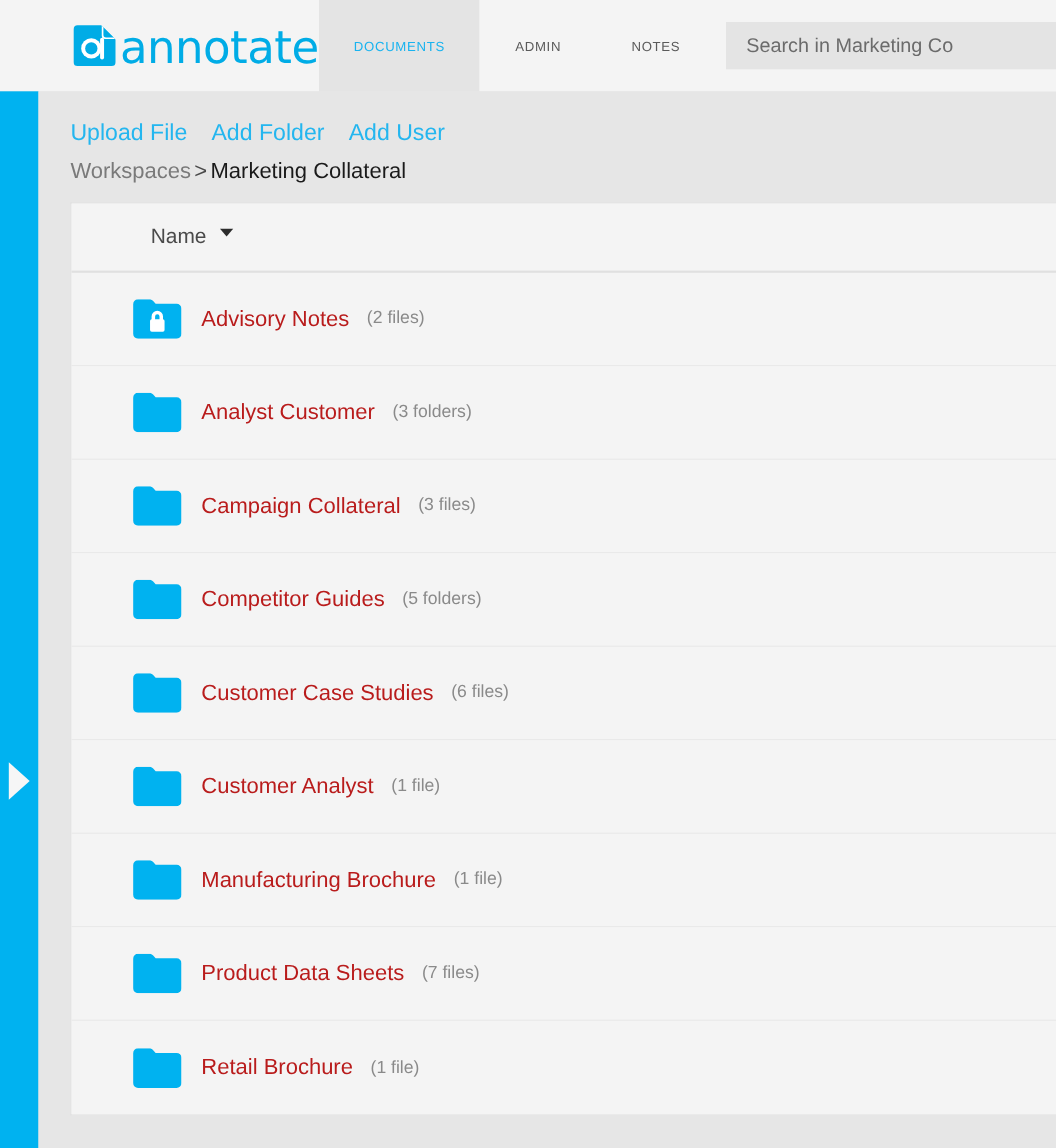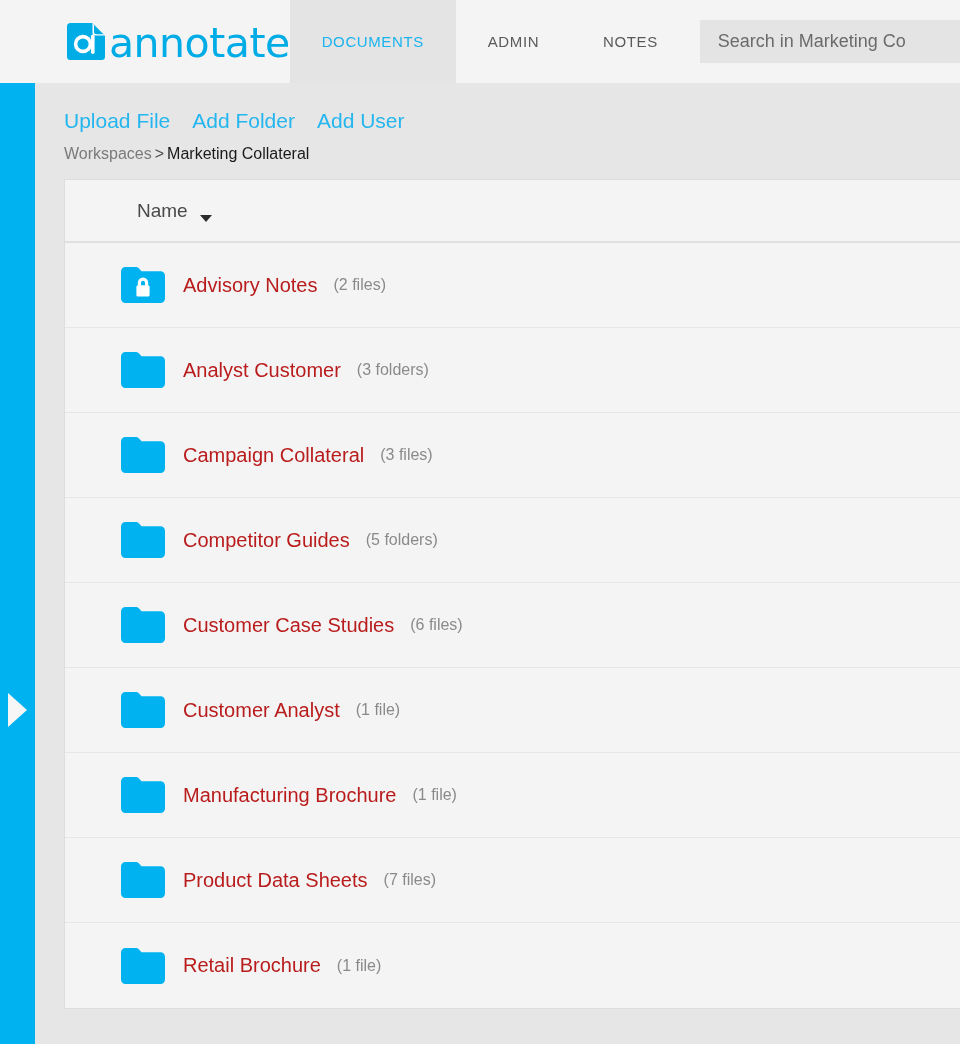--- a/index.html
+++ b/index.html
@@ -65,21 +65,21 @@
     align-items: stretch;
     height: 83px;
   }
 
   .nav-tab {
     display: flex;
     align-items: center;
     justify-content: center;
     height: 83px;
     padding: 0 32px;
-    font-size: 15px;
+    font-size: 12px;
     letter-spacing: 0.6px;
     color: #5a5a5a;
     background: #f4f4f4;
     cursor: pointer;
     user-select: none;
   }
 
   .nav-tab.active {
     background: #e4e4e4;
     color: #19b3ef;
@@ -146,21 +146,21 @@
   }
 
   .action-link {
     font-size: 21px;
     color: #24b6ef;
     cursor: pointer;
     white-space: nowrap;
   }
 
   .breadcrumb {
-    font-size: 16px;
+    font-size: 20px;
     color: #1a1a1a;
     margin-bottom: 16px;
     white-space: nowrap;
   }
   .crumb-root { color: #7a7a7a; }
   .crumb-sep  { color: #4a4a4a; margin: 0 3px; }
   .crumb-current { color: #1a1a1a; }
 
   
   .table {
@@ -176,21 +176,21 @@
     align-items: center;
     background: #f4f4f4;
     border-bottom: 2px solid #e0e0e0;
     position: relative;
   }
 
   .th-name {
     position: absolute;
     left: 72px;
     display: flex;
-    align-items: flex-end;
+    align-items: flex-start;
     gap: 12px;
     font-size: 19px;
     color: #4a4a4a;
     cursor: pointer;
     user-select: none;
   }
 
   .chevron-down {
     width: 0; height: 0;
     border-left: 6px solid transparent;

